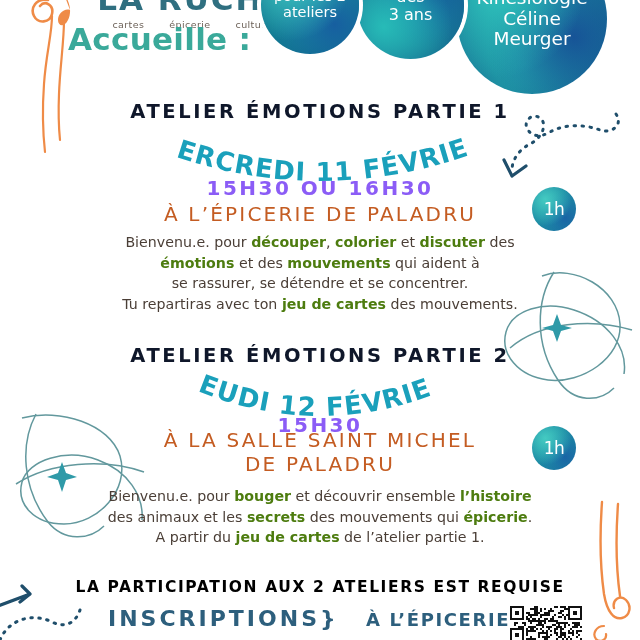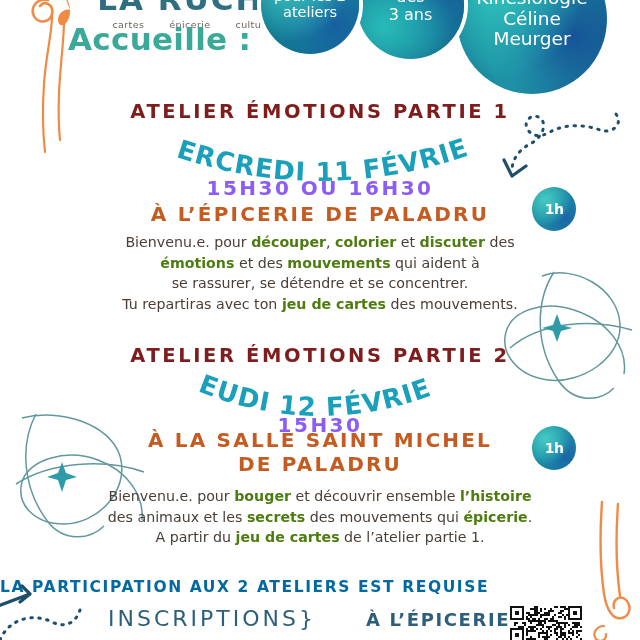--- a/index.html
+++ b/index.html
@@ -52,65 +52,65 @@
         radial-gradient(circle at 25% 30%,rgba(48,198,190,.95),transparent 58%),
         radial-gradient(circle at 78% 62%,rgba(22,78,150,.92),transparent 58%),
         radial-gradient(circle at 45% 80%,rgba(36,170,176,.9),transparent 60%),
         radial-gradient(circle at 55% 45%,#1fa9ab,#13628c 85%);}
   .circ span{display:block;}
 
   
   .badge1h{position:absolute;width:44px;height:44px;border-radius:50%;
     box-shadow:0 0 0 4px #ffffff;
     display:flex;align-items:center;justify-content:center;
-    color:#ffffff;font-size:14px;font-weight:700;letter-spacing:-.5px;
+    color:#ffffff;font-size:17px;font-weight:400;letter-spacing:-.5px;
     background:
       radial-gradient(circle at 30% 28%,rgba(70,205,195,.95),transparent 60%),
       radial-gradient(circle at 75% 70%,rgba(25,95,165,.9),transparent 60%),
       radial-gradient(circle at 50% 50%,#23aeb0,#1a7fa0 85%);
     z-index:6;}
 
   
   .sec-title{
     position:absolute;left:0;width:100%;text-align:center;
-    font-weight:700;font-size:19.5px;letter-spacing:2.6px;color:#7f1d1d;
+    font-weight:700;font-size:19.5px;letter-spacing:2.6px;color:#0f172a;
     white-space:nowrap;
   }
   .arch{position:absolute;left:0;width:100%;height:62px;z-index:5;}
   .arch text{
     font-family:"DejaVu Sans","Liberation Sans",sans-serif;
     font-weight:700;font-size:26px;fill:#1aa0bb;letter-spacing:1px;
   }
   .time{
     position:absolute;left:0;width:100%;text-align:center;
     font-weight:700;font-size:20px;letter-spacing:2.5px;color:#8b5cf6;
     white-space:nowrap;
   }
   .place{
     position:absolute;left:0;width:100%;text-align:center;
-    font-weight:700;font-size:20px;letter-spacing:2.2px;color:#c45c22;
+    font-weight:400;font-size:20px;letter-spacing:2.2px;color:#c45c22;
     white-space:nowrap;line-height:1.2;
   }
 
   
   .para{
     position:absolute;left:0;width:100%;text-align:center;
     font-size:14.2px;color:#4a3e36;line-height:1.45;
   }
   .para b{font-weight:700;color:#4d7c0f;}
 
   
   .foot-req{
-    position:absolute;left:0;width:100%;text-align:left;
-    font-weight:700;font-size:15.5px;letter-spacing:1.6px;color:#0369a1;
+    position:absolute;left:0;width:100%;text-align:center;
+    font-weight:700;font-size:15.5px;letter-spacing:1.6px;color:#000000;
     white-space:nowrap;
   }
   .foot-insc{
     position:absolute;left:108px;top:606px;
-    font-weight:400;font-size:22px;letter-spacing:3px;color:#2d5f7d;
+    font-weight:700;font-size:22px;letter-spacing:3px;color:#2d5f7d;
     white-space:nowrap;
   }
   .foot-epi{
     position:absolute;left:366px;top:609px;
     font-weight:700;font-size:18px;letter-spacing:1.6px;color:#2d5f7d;
     white-space:nowrap;
   }
   .qr{position:absolute;left:510px;top:606px;width:72px;height:36px;}
 </style>
 </head>

